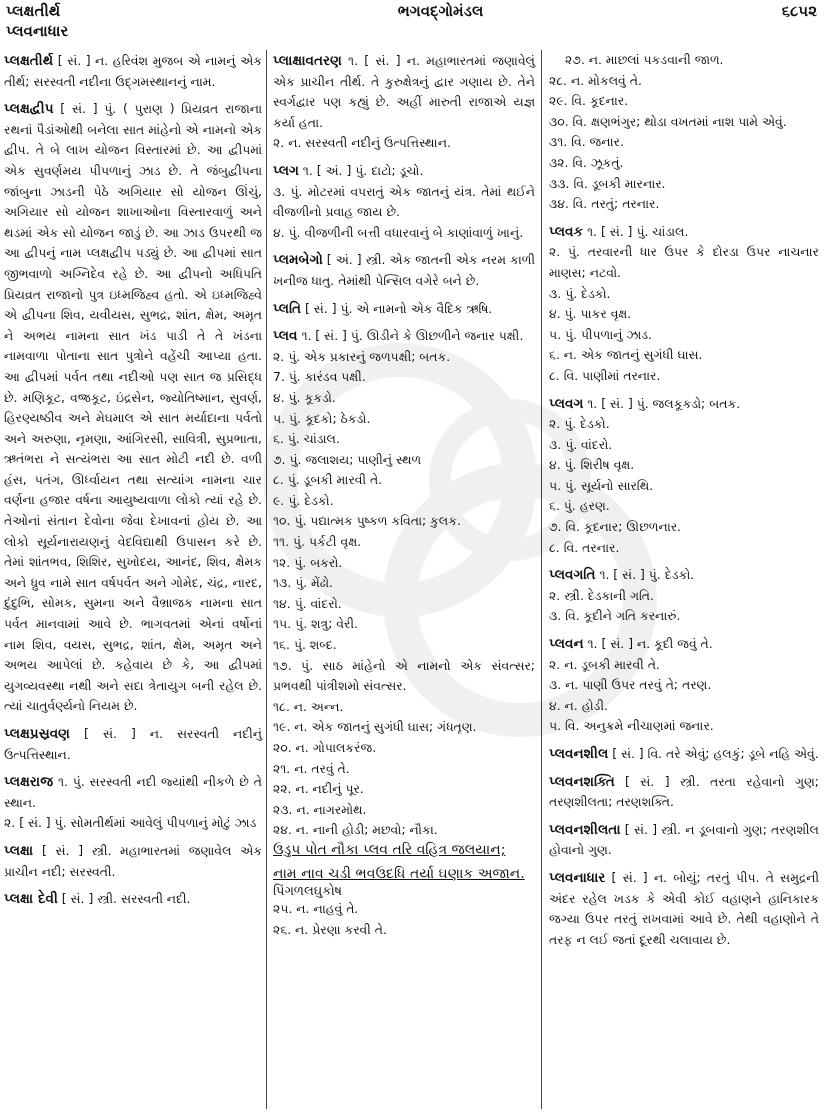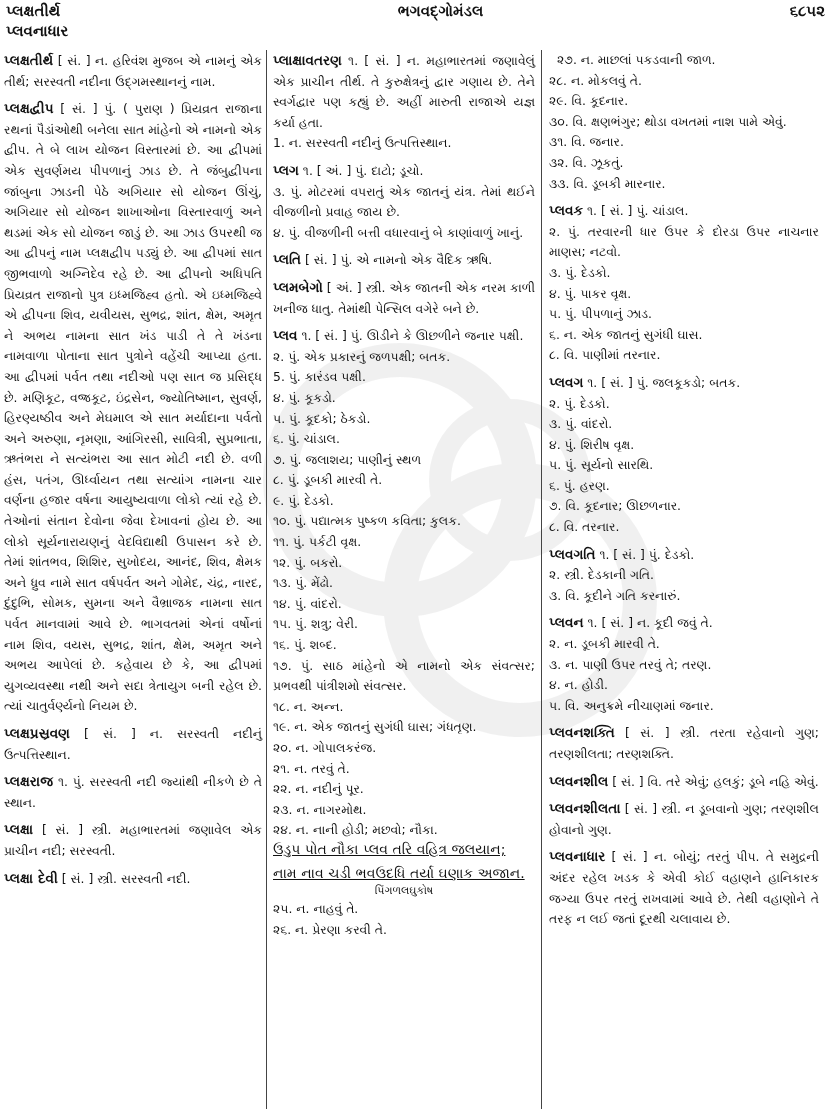--- a/index.html
+++ b/index.html
@@ -11,41 +11,41 @@
   .watermark {
     position: absolute; left: 250px; top: 330px; width: 420px; height: 420px;
     pointer-events: none; opacity: 0.10;
   }
   .header {
     position: absolute; left: 0; top: 0; width: 825px; height: 44px;
   }
   .hdr-left { position: absolute; left: 6px; top: 2px; font-weight: bold; font-size: 15px; }
   .hdr-left2 { position: absolute; left: 6px; top: 22px; font-weight: bold; font-size: 15px; }
   .hdr-center { position: absolute; left: 0; width: 825px; top: 2px; text-align: center; font-weight: bold; font-size: 15px; padding-left: 28px; }
-  .hdr-right { position: absolute; right: 0; top: 2px; font-weight: bold; font-size: 15px; }
+  .hdr-right { position: absolute; right: 8px; top: 2px; font-weight: bold; font-size: 15px; }
 
   .columns { position: absolute; left: 0; top: 44px; width: 825px; height: 1071px; }
   .col {
     position: absolute; top: 6px; bottom: 0;
     font-size: 12.4px; line-height: 20.6px;
   }
   .col-1 { left: 4px; width: 258px; text-align: justify; }
   .col-2 { left: 273px; width: 262px; text-align: justify; }
   .col-3 { left: 549px; width: 270px; text-align: justify; }
   .divider { position: absolute; top: 6px; bottom: 6px; width: 1px; background: #444; }
   .div-1 { left: 266px; }
   .div-2 { left: 541px; }
 
   .entry { margin: 0 0 6px 0; }
   .entry p { margin: 0; }
   .headword { font-weight: bold; font-size: 13.6px; }
   .gram { font-weight: normal; margin-top: 17px; }
   .sense { margin: 0 0 3px 10px; }
   .quote { margin: 2px 0 0 22px; font-size: 14px; line-height: 17px; text-decoration: underline; }
-  .quote-src { text-align: center; font-size: 11px; line-height: 17px; margin: 0 4px 2px 0; }
+  .quote-src { text-align: left; font-size: 13px; line-height: 17px; margin: 0 4px 2px 0; }
 </style>
 </head>
 <body>
 
 <svg class="watermark" viewBox="0 0 420 420">
   <circle cx="150" cy="150" r="120" fill="none" stroke="#777" stroke-width="34"></circle>
   <circle cx="270" cy="270" r="120" fill="none" stroke="#777" stroke-width="34"></circle>
   <circle cx="260" cy="150" r="70" fill="none" stroke="#777" stroke-width="22"></circle>
 </svg>
 
@@ -65,49 +65,50 @@
       <p><span class="headword">પ્લક્ષતીર્થ</span> <span class="gram">[ સં. ] ન. હરિવંશ મુજબ એ નામનું એક તીર્થ; સરસ્વતી નદીના ઉદ્ગમસ્થાનનું નામ.</span></p>
     </div>
     <div class="entry">
       <p><span class="headword">પ્લક્ષદ્વીપ</span> <span class="gram">[ સં. ] પું. ( પુરાણ ) પ્રિયવ્રત રાજાના રથનાં પૈડાંઓથી બનેલા સાત માંહેનો એ નામનો એક દ્વીપ. તે બે લાખ યોજન વિસ્તારમાં છે. આ દ્વીપમાં એક સુવર્ણમય પીપળાનું ઝાડ છે. તે જંબુદ્વીપના જાંબુના ઝાડની પેઠે અગિયાર સો યોજન ઊંચું, અગિયાર સો યોજન શાખાઓના વિસ્તારવાળું અને થડમાં એક સો યોજન જાડું છે. આ ઝાડ ઉપરથી જ આ દ્વીપનું નામ પ્લક્ષદ્વીપ પડ્યું છે. આ દ્વીપમાં સાત જીભવાળો અગ્નિદેવ રહે છે. આ દ્વીપનો અધિપતિ પ્રિયવ્રત રાજાનો પુત્ર ઇધ્મજિહ્વ હતો. એ ઇધ્મજિહ્વે એ દ્વીપના શિવ, યવીયસ, સુભદ્ર, શાંત, ક્ષેમ, અમૃત ને અભય નામના સાત ખંડ પાડી તે તે ખંડના નામવાળા પોતાના સાત પુત્રોને વહેંચી આપ્યા હતા. આ દ્વીપમાં પર્વત તથા નદીઓ પણ સાત જ પ્રસિદ્ધ છે. મણિકૂટ, વજ્રકૂટ, ઇંદ્રસેન, જ્યોતિષ્માન, સુવર્ણ, હિરણ્યષ્ઠીવ અને મેઘમાલ એ સાત મર્યાદાના પર્વતો અને અરુણા, નૃમણા, આંગિરસી, સાવિત્રી, સુપ્રભાતા, ઋતંભરા ને સત્યંભરા આ સાત મોટી નદી છે. વળી હંસ, પતંગ, ઊર્ધ્વાયન તથા સત્યાંગ નામના ચાર વર્ણના હજાર વર્ષના આયુષ્યવાળા લોકો ત્યાં રહે છે. તેઓનાં સંતાન દેવોના જેવા દેખાવનાં હોય છે. આ લોકો સૂર્યનારાયણનું વેદવિદ્યાથી ઉપાસન કરે છે. તેમાં શાંતભવ, શિશિર, સુખોદય, આનંદ, શિવ, ક્ષેમક અને ધ્રુવ નામે સાત વર્ષપર્વત અને ગોમેદ, ચંદ્ર, નારદ, દુંદુભિ, સોમક, સુમના અને વૈભ્રાજક નામના સાત પર્વત માનવામાં આવે છે. ભાગવતમાં એનાં વર્ષોનાં નામ શિવ, વયસ, સુભદ્ર, શાંત, ક્ષેમ, અમૃત અને અભય આપેલાં છે. કહેવાય છે કે, આ દ્વીપમાં યુગવ્યવસ્થા નથી અને સદા ત્રેતાયુગ બની રહેલ છે. ત્યાં ચાતુર્વર્ણ્યનો નિયમ છે.</span></p>
     </div>
     <div class="entry">
       <p><span class="headword">પ્લક્ષપ્રસ્રવણ</span> <span class="gram">[ સં. ] ન. સરસ્વતી નદીનું ઉત્પત્તિસ્થાન.</span></p>
     </div>
     <div class="entry">
       <p><span class="headword">પ્લક્ષરાજ</span> <span class="gram">૧. પું. સરસ્વતી નદી જ્યાંથી નીકળે છે તે સ્થાન.</span></p>
+      <p class="sense">૨. [ સં. ] પું. સોમતીર્થમાં આવેલું પીપળાનું મોટું ઝાડ</p>
     </div>
     <div class="entry">
       <p><span class="headword">પ્લક્ષા</span> <span class="gram">[ સં. ] સ્ત્રી. મહાભારતમાં જણાવેલ એક પ્રાચીન નદી; સરસ્વતી.</span></p>
     </div>
     <div class="entry">
       <p><span class="headword">પ્લક્ષા દેવી</span> <span class="gram">[ સં. ] સ્ત્રી. સરસ્વતી નદી.</span></p>
     </div>
   </div>
 
   <div class="col col-2">
     <div class="entry">
       <p><span class="headword">પ્લાક્ષાવતરણ</span> <span class="gram">૧. [ સં. ] ન. મહાભારતમાં જણાવેલું એક પ્રાચીન તીર્થ. તે કુરુક્ષેત્રનું દ્વાર ગણાય છે. તેને સ્વર્ગદ્વાર પણ કહ્યું છે. અહીં મારુતી રાજાએ યજ્ઞ કર્યા હતા.</span></p>
-      <p class="sense">1. ન. સરસ્વતી નદીનું ઉત્પત્તિસ્થાન.</p>
+      <p class="sense">૨. ન. સરસ્વતી નદીનું ઉત્પત્તિસ્થાન.</p>
     </div>
     <div class="entry">
       <p><span class="headword">પ્લગ</span> <span class="gram">૧. [ અં. ] પું. દાટો; ડૂચો.</span></p>
       <p class="sense">૩. પું. મોટરમાં વપરાતું એક જાતનું યંત્ર. તેમાં થઈને વીજળીનો પ્રવાહ જાય છે.</p>
       <p class="sense">૪. પું. વીજળીની બત્તી વધારવાનું બે કાણાંવાળું ખાનું.</p>
     </div>
     <div class="entry">
-      <p><span class="headword">પ્લતિ</span> <span class="gram">[ સં. ] પું. એ નામનો એક વૈદિક ઋષિ.</span></p>
+      <p><span class="headword">પ્લમબેગો</span> <span class="gram">[ અં. ] સ્ત્રી. એક જાતની એક નરમ કાળી ખનીજ ધાતુ. તેમાંથી પેન્સિલ વગેરે બને છે.</span></p>
     </div>
     <div class="entry">
-      <p><span class="headword">પ્લમબેગો</span> <span class="gram">[ અં. ] સ્ત્રી. એક જાતની એક નરમ કાળી ખનીજ ધાતુ. તેમાંથી પેન્સિલ વગેરે બને છે.</span></p>
+      <p><span class="headword">પ્લતિ</span> <span class="gram">[ સં. ] પું. એ નામનો એક વૈદિક ઋષિ.</span></p>
     </div>
     <div class="entry">
       <p><span class="headword">પ્લવ</span> <span class="gram">૧. [ સં. ] પું. ઊડીને કે ઊછળીને જનાર પક્ષી.</span></p>
       <p class="sense">૨. પું. એક પ્રકારનું જળપક્ષી; બતક.</p>
-      <p class="sense">5. પું. કારંડવ પક્ષી.</p>
+      <p class="sense">7. પું. કારંડવ પક્ષી.</p>
       <p class="sense">૪. પું. કૂકડો.</p>
       <p class="sense">૫. પું. કૂદકો; ઠેકડો.</p>
       <p class="sense">૬. પું. ચાંડાલ.</p>
       <p class="sense">૭. પું. જલાશય; પાણીનું સ્થળ</p>
       <p class="sense">૮. પું. ડૂબકી મારવી તે.</p>
       <p class="sense">૯. પું. દેડકો.</p>
       <p class="sense">૧૦. પું. પદ્યાત્મક પુષ્કળ કવિતા; કુલક.</p>
       <p class="sense">૧૧. પું. પર્કટી વૃક્ષ.</p>
       <p class="sense">૧૨. પું. બકરો.</p>
       <p class="sense">૧૩. પું. મેંઢો.</p>
@@ -125,27 +126,28 @@
       <p class="quote">ઉડુપ પોત નૌકા પ્લવ તરિ વહિત્ર જલયાન;</p>
       <p class="quote" style="margin-top:7px">નામ નાવ ચડી ભવઉદધિ તર્યા ઘણાક અજાન.</p>
       <p class="quote-src">પિંગળલઘુકોષ</p>
       <p class="sense">૨૫. ન. નાહવું તે.</p>
       <p class="sense">૨૬. ન. પ્રેરણા કરવી તે.</p>
     </div>
   </div>
 
   <div class="col col-3">
     <div class="entry">
-      <p class="sense" style="margin-left:8px">૨૭. ન. માછલાં પકડવાની જાળ.</p>
+      <p class="sense" style="margin-left:16px">૨૭. ન. માછલાં પકડવાની જાળ.</p>
       <p class="sense" style="margin-left:0">૨૮. ન. મોકલવું તે.</p>
       <p class="sense" style="margin-left:0">૨૯. વિ. કૂદનાર.</p>
       <p class="sense" style="margin-left:0">૩૦. વિ. ક્ષણભંગુર; થોડા વખતમાં નાશ પામે એવું.</p>
       <p class="sense" style="margin-left:0">૩૧. વિ. જનાર.</p>
       <p class="sense" style="margin-left:0">૩૨. વિ. ઝૂકતું.</p>
       <p class="sense" style="margin-left:0">૩૩. વિ. ડૂબકી મારનાર.</p>
+      <p class="sense" style="margin-left:0">૩૪. વિ. તરતું; તરનાર.</p>
     </div>
     <div class="entry">
       <p><span class="headword">પ્લવક</span> <span class="gram">૧. [ સં. ] પું. ચાંડાલ.</span></p>
       <p class="sense">૨. પું. તરવારની ધાર ઉપર કે દોરડા ઉપર નાચનાર માણસ; નટવો.</p>
       <p class="sense">૩. પું. દેડકો.</p>
       <p class="sense">૪. પું. પાકર વૃક્ષ.</p>
       <p class="sense">૫. પું. પીપળાનું ઝાડ.</p>
       <p class="sense">૬. ન. એક જાતનું સુગંધી ઘાસ.</p>
       <p class="sense">૮. વિ. પાણીમાં તરનાર.</p>
     </div>
@@ -165,24 +167,24 @@
       <p class="sense">૩. વિ. કૂદીને ગતિ કરનારું.</p>
     </div>
     <div class="entry">
       <p><span class="headword">પ્લવન</span> <span class="gram">૧. [ સં. ] ન. કૂદી જવું તે.</span></p>
       <p class="sense">૨. ન. ડૂબકી મારવી તે.</p>
       <p class="sense">૩. ન. પાણી ઉપર તરવું તે; તરણ.</p>
       <p class="sense">૪. ન. હોડી.</p>
       <p class="sense">૫. વિ. અનુક્રમે નીચાણમાં જનાર.</p>
     </div>
     <div class="entry">
-      <p><span class="headword">પ્લવનશક્તિ</span> <span class="gram">[ સં. ] સ્ત્રી. તરતા રહેવાનો ગુણ; તરણશીલતા; તરણશક્તિ.</span></p>
+      <p><span class="headword">પ્લવનશીલ</span> <span class="gram">[ સં. ] વિ. તરે એવું; હલકું; ડૂબે નહિ એવું.</span></p>
     </div>
     <div class="entry">
-      <p><span class="headword">પ્લવનશીલ</span> <span class="gram">[ સં. ] વિ. તરે એવું; હલકું; ડૂબે નહિ એવું.</span></p>
+      <p><span class="headword">પ્લવનશક્તિ</span> <span class="gram">[ સં. ] સ્ત્રી. તરતા રહેવાનો ગુણ; તરણશીલતા; તરણશક્તિ.</span></p>
     </div>
     <div class="entry">
       <p><span class="headword">પ્લવનશીલતા</span> <span class="gram">[ સં. ] સ્ત્રી. ન ડૂબવાનો ગુણ; તરણશીલ હોવાનો ગુણ.</span></p>
     </div>
     <div class="entry">
       <p><span class="headword">પ્લવનાધાર</span> <span class="gram">[ સં. ] ન. બોયું; તરતું પીપ. તે સમુદ્રની અંદર રહેલ ખડક કે એવી કોઈ વહાણને હાનિકારક જગ્યા ઉપર તરતું રાખવામાં આવે છે. તેથી વહાણોને તે તરફ ન લઈ જતાં દૂરથી ચલાવાય છે.</span></p>
     </div>
   </div>
 </div>
 

